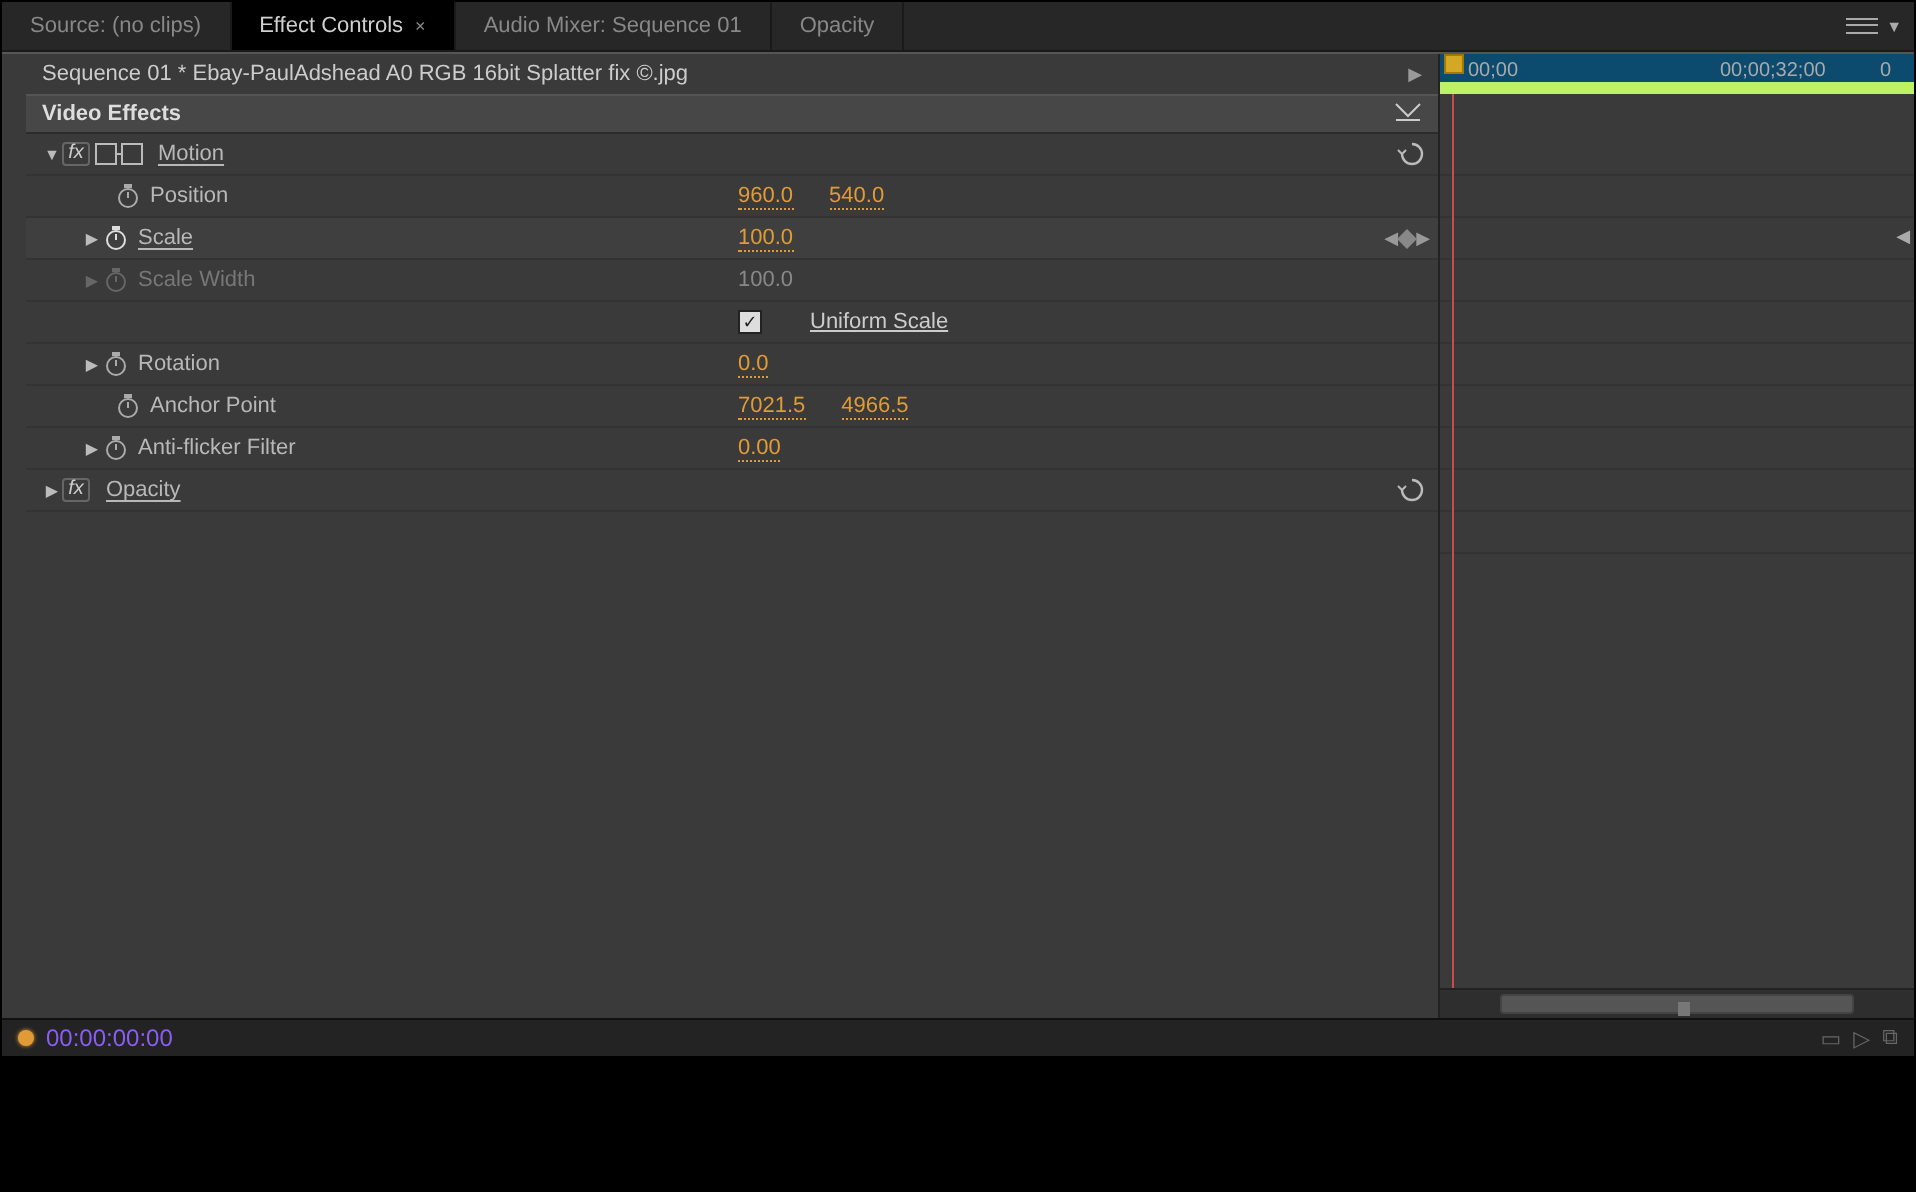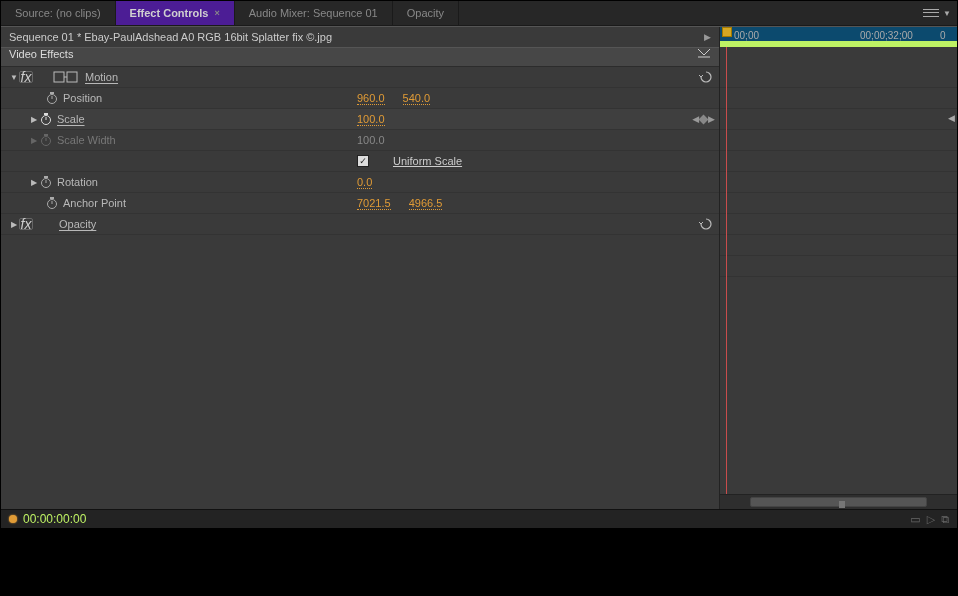--- a/index.html
+++ b/index.html
@@ -3,47 +3,47 @@
 <meta charset="utf-8">
 <style>
   * { box-sizing: border-box; margin: 0; padding: 0; font-family: "Lucida Grande", "Segoe UI", Arial, sans-serif; }
   body { background: #000; width: 958px; height: 596px; overflow: hidden; color: #b8b8b8; font-size: 11px; }
   
   .app-window { width: 958px; height: 529px; background: #272727; display: flex; flex-direction: column; border: 1px solid #000; }
   
   
   .tab-bar { height: 25px; background: #272727; display: flex; align-items: stretch; border-bottom: 1px solid #1a1a1a; position: relative; }
   .tab { padding: 0 14px; display: flex; align-items: center; color: #888; cursor: default; border-right: 1px solid #1a1a1a; background: #272727; }
-  .tab.active { background: #4c1d95; color: #d0d0d0; font-weight: bold; }
+  .tab.active { background: #000000; color: #d0d0d0; }
   .tab-close { margin-left: 6px; font-size: 9px; color: #888; }
   .tab-right-ctrl { margin-left: auto; display: flex; align-items: center; padding-right: 6px; gap: 4px; }
   .menu-icon { width: 16px; height: 14px; display:flex; flex-direction:column; justify-content:space-around; padding:2px 0;}
   .menu-icon span { height:1px; background:#aaa; }
   .chevdown { font-size: 8px; color:#aaa; }
   
   
   .main-area { flex: 1; display: flex; border-top: 1px solid #555; }
-  .left-panel { width: 718px; display: flex; flex-direction: column; background: #3a3a3a; }
+  .left-panel { width: 718px; display: flex; flex-direction: column; background: #3a3a3a; padding-left: 12px; }
   .right-panel { flex: 1; display: flex; flex-direction: column; background: #3a3a3a; border-left: 1px solid #222; position:relative; }
   
   
   .clip-title-row { height: 20px; background: #3a3a3a; display: flex; align-items: center; padding: 0 8px; color: #ccc; position:relative; }
   .clip-title-row .arrow-r { margin-left:auto; font-size:9px; color:#999;}
   
   
-  .section-header { height: 20px; background: #474747; display: flex; padding: 0 8px; font-weight: normal; color: #ddd; border-top:1px solid #555; border-bottom:1px solid #2c2c2c; }
+  .section-header { height: 20px; background: #474747; display: flex; align-items: center; padding: 0 8px; font-weight: bold; color: #ddd; border-top:1px solid #555; border-bottom:1px solid #2c2c2c; }
   .section-header .collapse { margin-left: auto; font-size: 10px; color:#ccc;}
   
   
   .prop-row { height: 21px; display: flex; align-items: center; padding: 0 4px 0 8px; border-bottom: 1px solid #333; }
   .prop-row.alt { background: #3f3f3f; }
   .disclosure { width: 10px; font-size: 8px; color: #bbb; text-align:center; }
   .disclosure.open::before { content: "▼"; }
   .disclosure.closed::before { content: "▶"; }
-  .fx-icon { width:14px; height:12px; margin-right:20px; font-size:14px; font-style: italic; color:#ccc; text-align:center; border:1px solid #666; border-radius:2px; line-height:10px;}
+  .fx-icon { width:14px; height:12px; margin-right:2px; font-size:10px; font-style: italic; color:#ccc; text-align:center; border:1px solid #666; border-radius:2px; line-height:10px;}
   .prop-row .indent1 { width: 20px; }
   .prop-row .indent2 { width: 36px; }
   .stopwatch { width:14px; height:14px; margin-right:4px; }
   .stopwatch svg { display:block; }
   .prop-name { flex: 0 0 auto; }
   .prop-name.underline { text-decoration: underline; text-underline-offset: 2px; }
   .val-col { position:absolute; left: 356px; display:flex; gap:18px; }
   .val { color: #e09b36; }
   .val.underline { border-bottom: 1px dotted #e09b36; }
   .val.dim { color: #888; }
@@ -72,21 +72,21 @@
   .tl-row { position:absolute; left:0; right:0; height:21px; border-bottom:1px solid #333;}
   .tl-arrow-left { position:absolute; right:2px; font-size:9px; color:#aaa;}
   
   
   .tl-scroll { height:15px; background:#2e2e2e; border-top:1px solid #222; position:relative;}
   .tl-scroll .thumb { position:absolute; left:30px; right:30px; top:2px; bottom:2px; background:#555; border:1px solid #444; border-radius:2px; }
   .tl-scroll .grip { position:absolute; left:50%; top:3px; width:6px; height:7px; background:#777; }
   
   
   .footer-bar { height:19px; background:#232323; border-top:1px solid #111; display:flex; align-items:center; padding:0 8px; }
-  .timecode { color:#bef264; font-size:12px; }
+  .timecode { color:#8b5cf6; font-size:12px; }
   .play-indicator { width:8px; height:8px; border-radius:50%; background:#e09b36; margin-right:6px; box-shadow:0 0 2px #e09b36;}
   .footer-right { margin-left:auto; display:flex; gap:6px; color:#666; font-size:11px;}
   
   .rel { position: relative; }
 </style>
 </head>
 <body>
 
 <div class="app-window">
 
@@ -240,20 +240,35 @@
               <rect x="5" y="1" width="4" height="2" fill="#aaa"></rect>
             </svg>
         </span>
         <span class="prop-name">Anchor Point</span>
         <div class="val-col">
           <span class="val underline">7021.5</span>
           <span class="val underline">4966.5</span>
         </div>
       </div>
 
+      <div class="prop-row rel">
+        <span class="indent1"></span>
+        <span class="disclosure closed"></span>
+        <span class="stopwatch">
+          <svg width="14" height="14" viewBox="0 0 14 14">
+              <circle cx="7" cy="8" r="4.5" fill="none" stroke="#aaa"></circle>
+              <line x1="7" y1="8" x2="7" y2="5" stroke="#aaa"></line>
+              <rect x="5" y="1" width="4" height="2" fill="#aaa"></rect>
+            </svg>
+        </span>
+        <span class="prop-name">Anti-flicker Filter</span>
+        <div class="val-col">
+          <span class="val underline">0.00</span>
+        </div>
+      </div>
 
       <div class="prop-row rel">
         <span class="disclosure closed"></span>
         <span class="fx-icon">fx</span>
         <span style="width:6px;"></span>
         <span class="prop-name underline">Opacity</span>
         <div class="row-right-ctrl">
           <span class="reset-icon">
             <svg width="18" height="14" viewBox="0 0 18 14">
                 <path d="M4 7 A5 5 0 1 0 9 2" fill="none" stroke="#bbb" stroke-width="1.2"></path>

